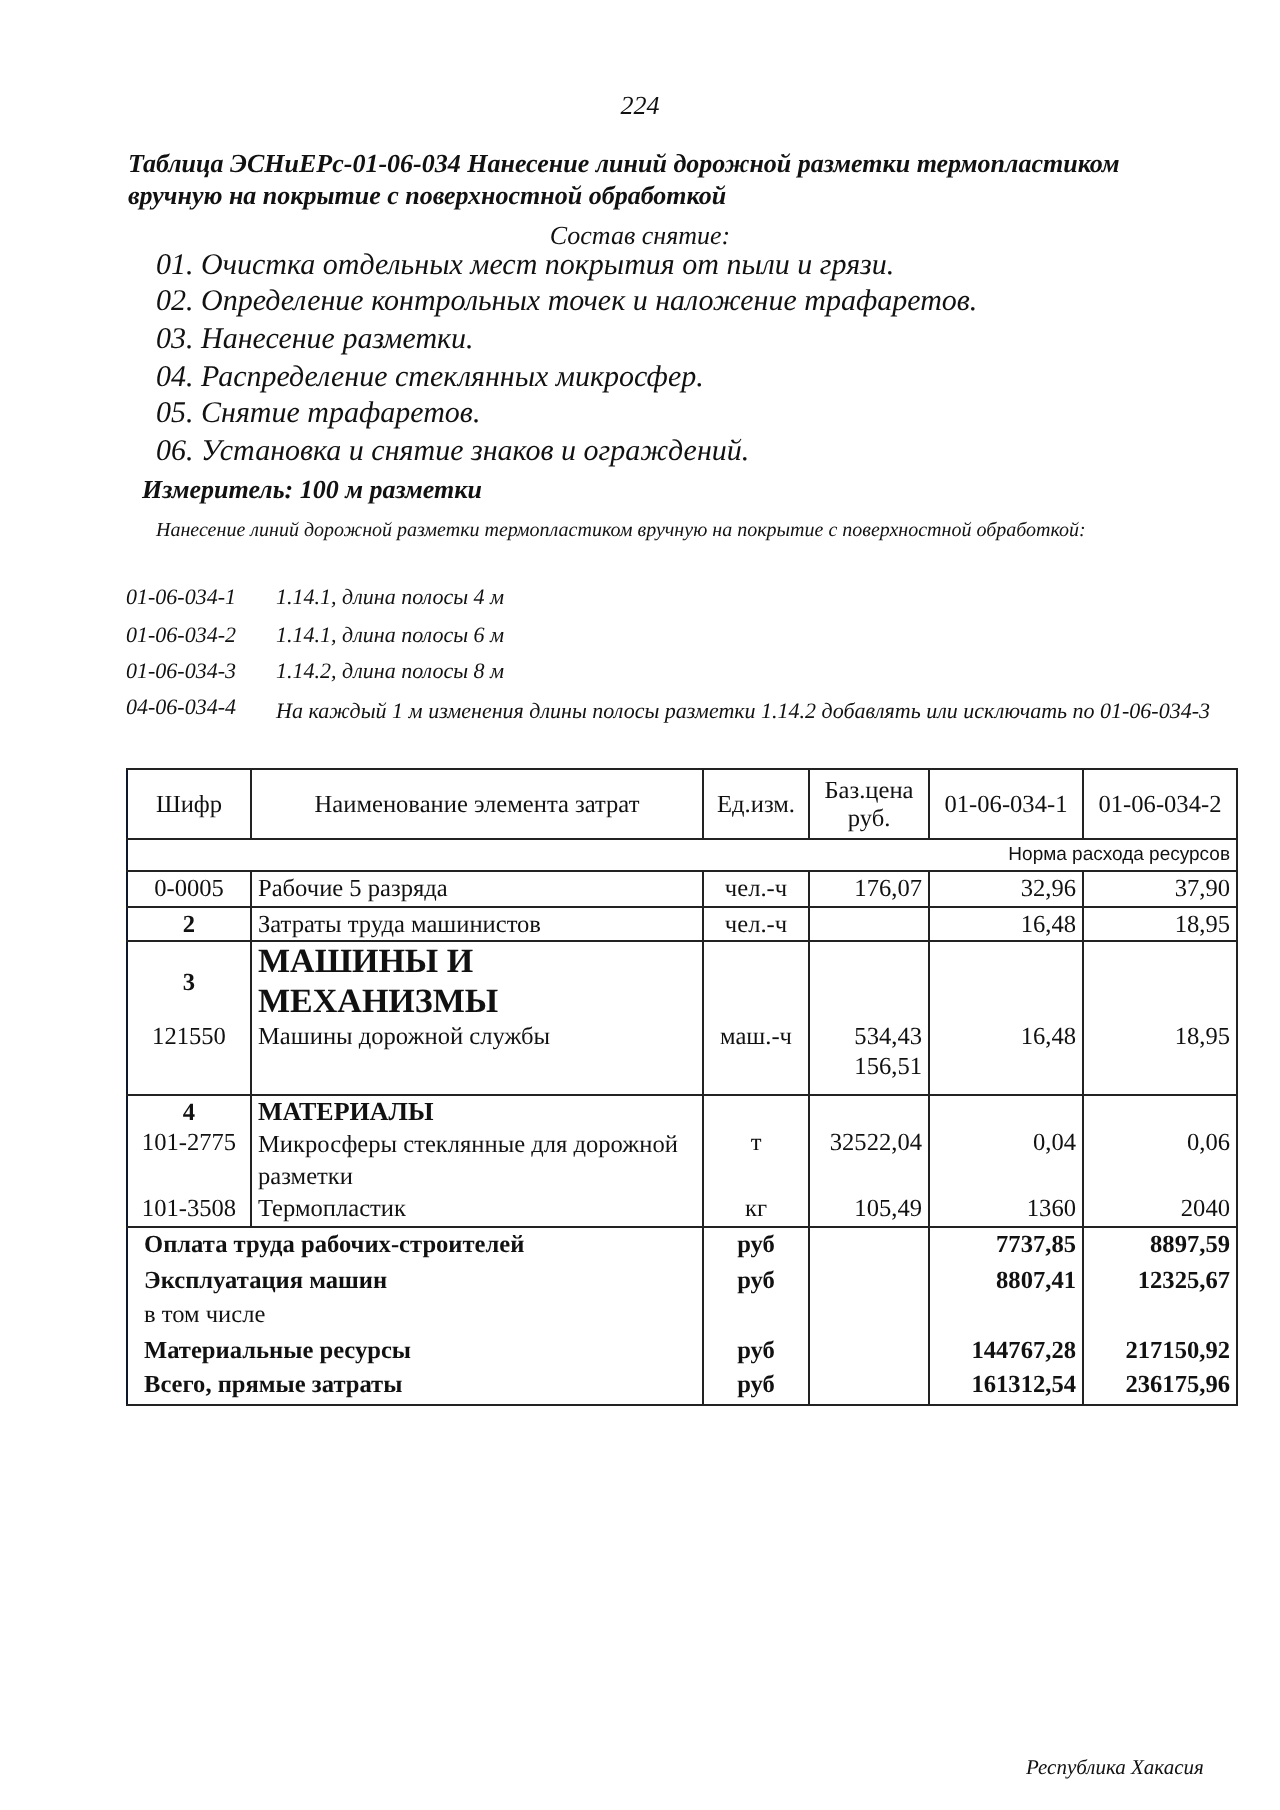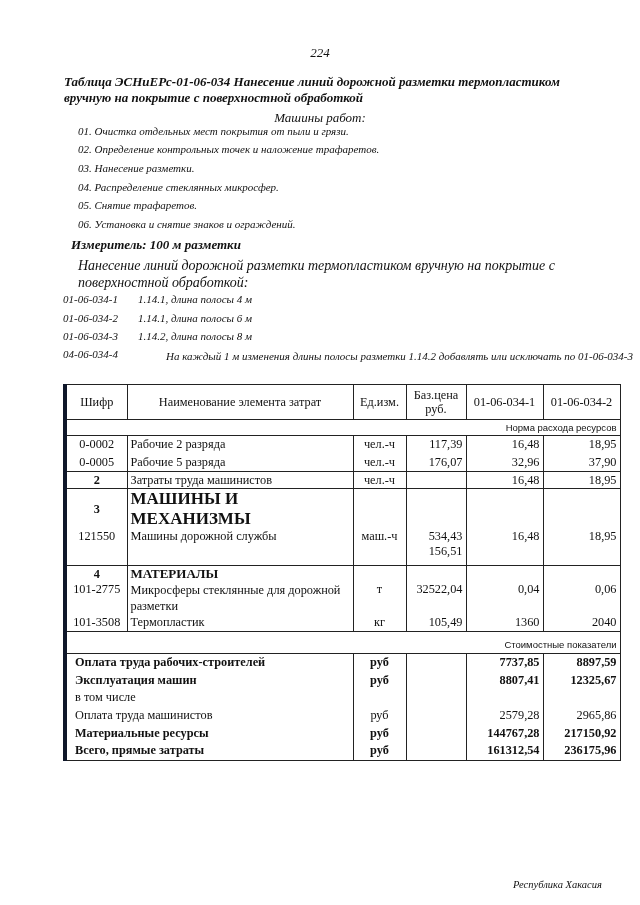--- a/index.html
+++ b/index.html
@@ -2,32 +2,32 @@
 <html><head>
 <meta charset="utf-8">
 <style>
   html, body { margin: 0; padding: 0; background: #ffffff; }
   body { width: 640px; height: 905px; position: relative; overflow: hidden;
          font-family: "Liberation Serif", serif; color: #111; font-size: 12.6px; }
   .abs { position: absolute; white-space: nowrap; font-style: italic; }
   .page-num { top: 45px; left: 0; width: 640px; text-align: center; font-size: 13px; }
   .title { top: 74px; left: 64px; font-weight: bold; font-size: 13px; line-height: 16px; }
   .composition { top: 110px; left: 0; width: 640px; text-align: center; font-style: italic; font-size: 13px; }
-  .work-item { left: 78px; font-size: 11px; }
+  .work-item { left: 78px; font-size: 15px; }
   .meter { top: 237px; left: 71px; font-weight: bold; font-size: 13px; }
-  .desc { top: 257px; left: 78px; line-height: 17px; font-size: 14px; white-space: normal; width: 530px; }
+  .desc { top: 257px; left: 78px; line-height: 17px; font-size: 10px; white-space: normal; width: 530px; }
   .code-row { left: 63px; font-size: 11px; }
   .code-row .code { display: inline-block; width: 75px; }
   .code-row .text { display: inline-block; }
-  .code-row.multi .text { white-space: normal; width: 475px; vertical-align: top; line-height: 17px; margin-left: 28px; }
+  .code-row.multi .text { white-space: normal; width: 475px; vertical-align: top; line-height: 17px; }
 
   table.main { position: absolute; top: 384px; left: 63px; width: 555px; border-collapse: collapse;
                font-size: 12.3px; table-layout: fixed; }
   table.main td, table.main th { padding: 0 3px; vertical-align: middle; font-weight: normal; }
-  .bl { border-left: 4px solid #0f172a; }
+  .bl { border-left: 1px solid #0f172a; }
   .br { border-right: 1px solid #222; }
   .bt { border-top: 1px solid #222; }
   .bb { border-bottom: 1px solid #222; }
   .c { text-align: center; }
   .r { text-align: right; }
   .b { font-weight: bold !important; }
   .small-sans { font-family: "Liberation Sans", sans-serif; font-size: 9.5px; text-align: right; }
   .hdr th { height: 34px; line-height: 14px; }
   .u { }
   .footer { top: 879px; left: 513px; font-size: 10.5px; }
@@ -35,21 +35,21 @@
 </head>
 <body>
 
 <div class="abs page-num">224</div>
 
 <div class="abs title">
   <div>Таблица  ЭСНиЕРс-01-06-034  Нанесение линий дорожной разметки термопластиком</div>
   <div>вручную на покрытие с поверхностной обработкой</div>
 </div>
 
-<div class="abs composition">Машины работ:</div>
+<div class="abs composition">Состав снятие:</div>
 
 <div class="abs work-item" style="top:125px">01. Очистка отдельных мест покрытия от пыли и грязи.</div>
 <div class="abs work-item" style="top:143px">02. Определение контрольных точек и наложение трафаретов.</div>
 <div class="abs work-item" style="top:162px">03. Нанесение разметки.</div>
 <div class="abs work-item" style="top:181px">04. Распределение стеклянных микросфер.</div>
 <div class="abs work-item" style="top:199px">05. Снятие трафаретов.</div>
 <div class="abs work-item" style="top:218px">06. Установка и снятие знаков и ограждений.</div>
 
 <div class="abs meter">Измеритель: 100 м разметки</div>
 
@@ -84,28 +84,20 @@
     <th class="c br bt bb">Ед.изм.</th>
     <th class="c br bt bb">
       <div>Баз.цена</div>
       <div>руб.</div>
     </th>
     <th class="c br bt bb">01-06-034-1</th>
     <th class="c br bt bb">01-06-034-2</th>
   </tr>
   <tr>
     <td colspan="6" class="small-sans bl br bb" style="height:15px">Норма расхода ресурсов</td>
-  </tr>
-  <tr style="height:18px">
-    <td class="c bl br">0-0002</td>
-    <td class="br">Рабочие 2 разряда</td>
-    <td class="c br">чел.-ч</td>
-    <td class="r br">117,39</td>
-    <td class="r br">16,48</td>
-    <td class="r br">18,95</td>
   </tr>
   <tr style="height:18px">
     <td class="c bl br bb">0-0005</td>
     <td class="br bb">Рабочие 5 разряда</td>
     <td class="c br bb">чел.-ч</td>
     <td class="r br bb">176,07</td>
     <td class="r br bb">32,96</td>
     <td class="r br bb">37,90</td>
   </tr>
   <tr style="height:17px">
@@ -152,23 +144,20 @@
     <td class="r br" style="vertical-align:top">0,06</td>
   </tr>
   <tr style="height:17px">
     <td class="c bl br bb">101-3508</td>
     <td class="br bb">Термопластик</td>
     <td class="c br bb">кг</td>
     <td class="r br bb">105,49</td>
     <td class="r br bb">1360</td>
     <td class="r br bb">2040</td>
   </tr>
-  <tr>
-    <td colspan="6" class="small-sans bl br bb" style="height:17px;padding-top:4px">Стоимостные показатели</td>
-  </tr>
   <tr style="height:18px">
     <td colspan="2" class="b bl br" style="padding-left:8px">Оплата труда рабочих-строителей</td>
     <td class="c b br">руб</td>
     <td class="br"></td>
     <td class="r b br">7737,85</td>
     <td class="r b br">8897,59</td>
   </tr>
   <tr style="height:18px">
     <td colspan="2" class="b bl br" style="padding-left:8px">Эксплуатация машин</td>
     <td class="c b br">руб</td>
@@ -177,27 +166,20 @@
     <td class="r b br">12325,67</td>
   </tr>
   <tr style="height:17px">
     <td colspan="2" class="bl br" style="padding-left:8px">в том числе</td>
     <td class="c br"></td>
     <td class="br"></td>
     <td class="r br"></td>
     <td class="r br"></td>
   </tr>
   <tr style="height:18px">
-    <td colspan="2" class="bl br" style="padding-left:8px">Оплата труда машинистов</td>
-    <td class="c br">руб</td>
-    <td class="br"></td>
-    <td class="r br">2579,28</td>
-    <td class="r br">2965,86</td>
-  </tr>
-  <tr style="height:18px">
     <td colspan="2" class="b bl br" style="padding-left:8px">Материальные ресурсы</td>
     <td class="c b br">руб</td>
     <td class="br"></td>
     <td class="r b br">144767,28</td>
     <td class="r b br">217150,92</td>
   </tr>
   <tr style="height:18px">
     <td colspan="2" class="b bl br bb" style="padding-left:8px">Всего, прямые затраты</td>
     <td class="c b br bb">руб</td>
     <td class="br bb"></td>

